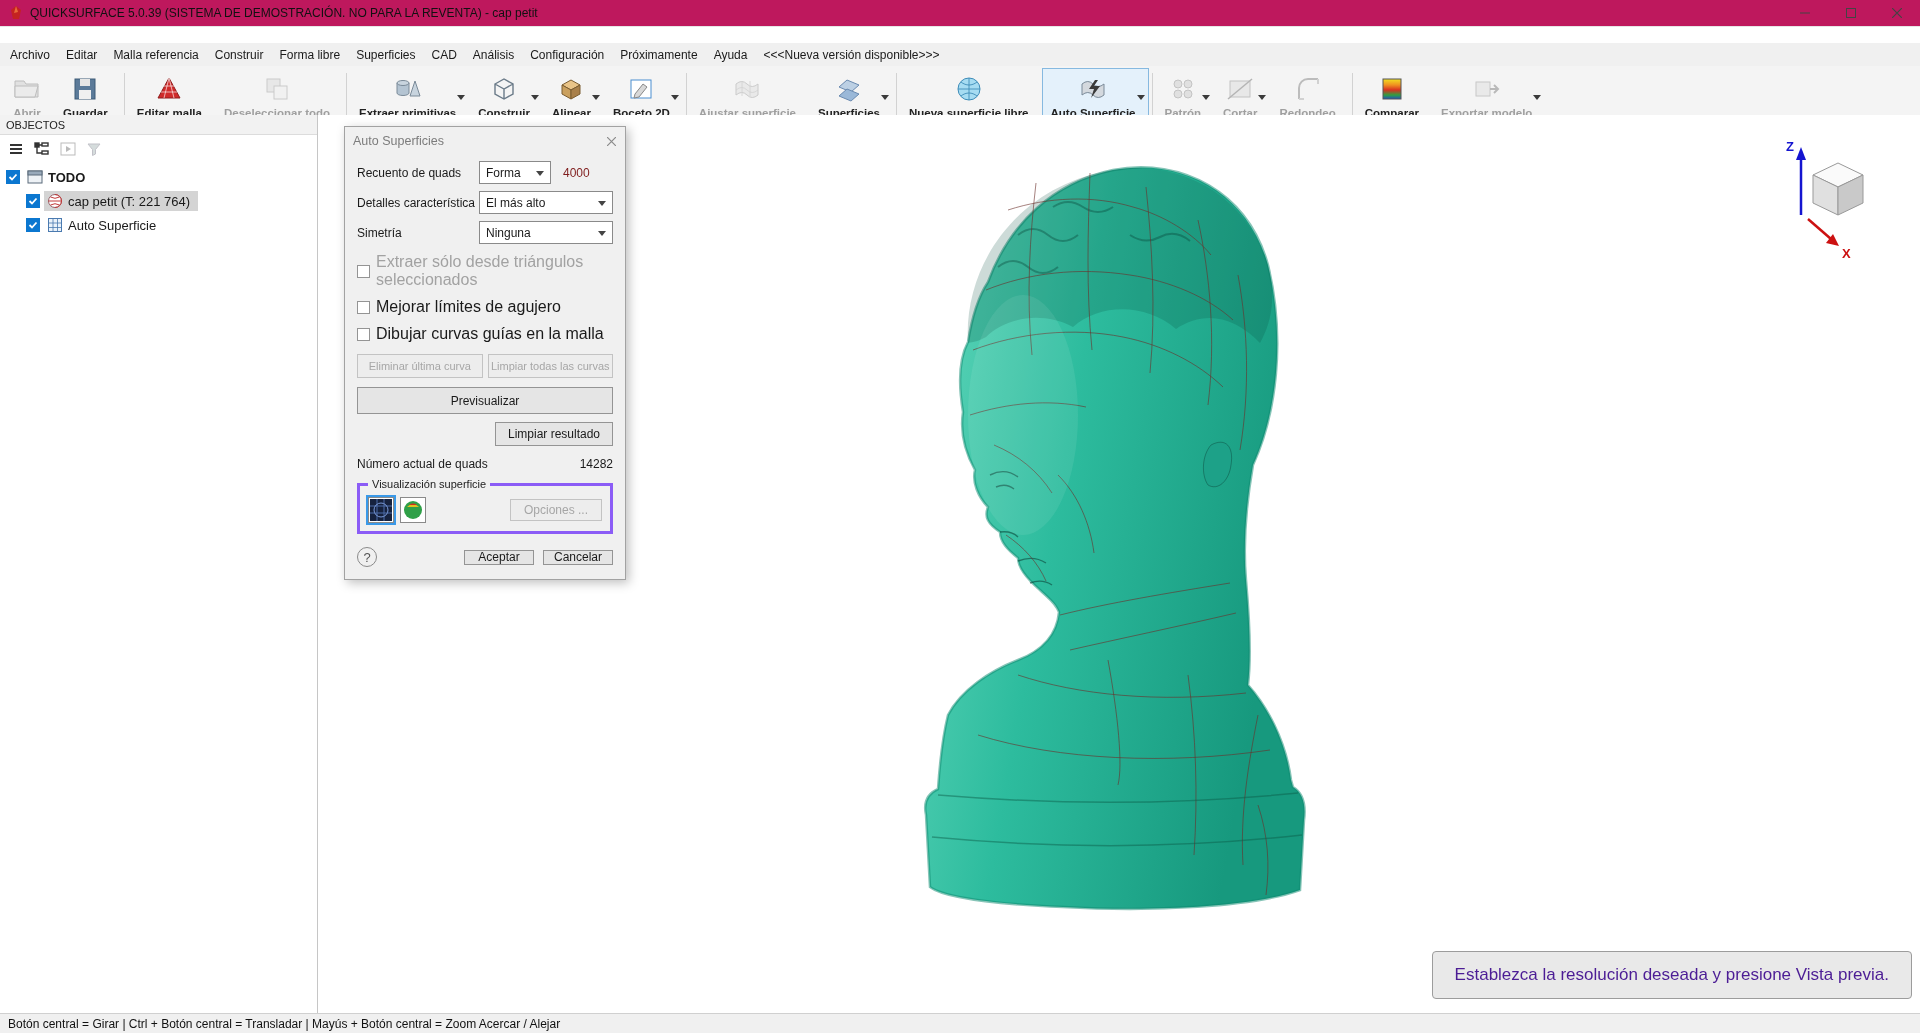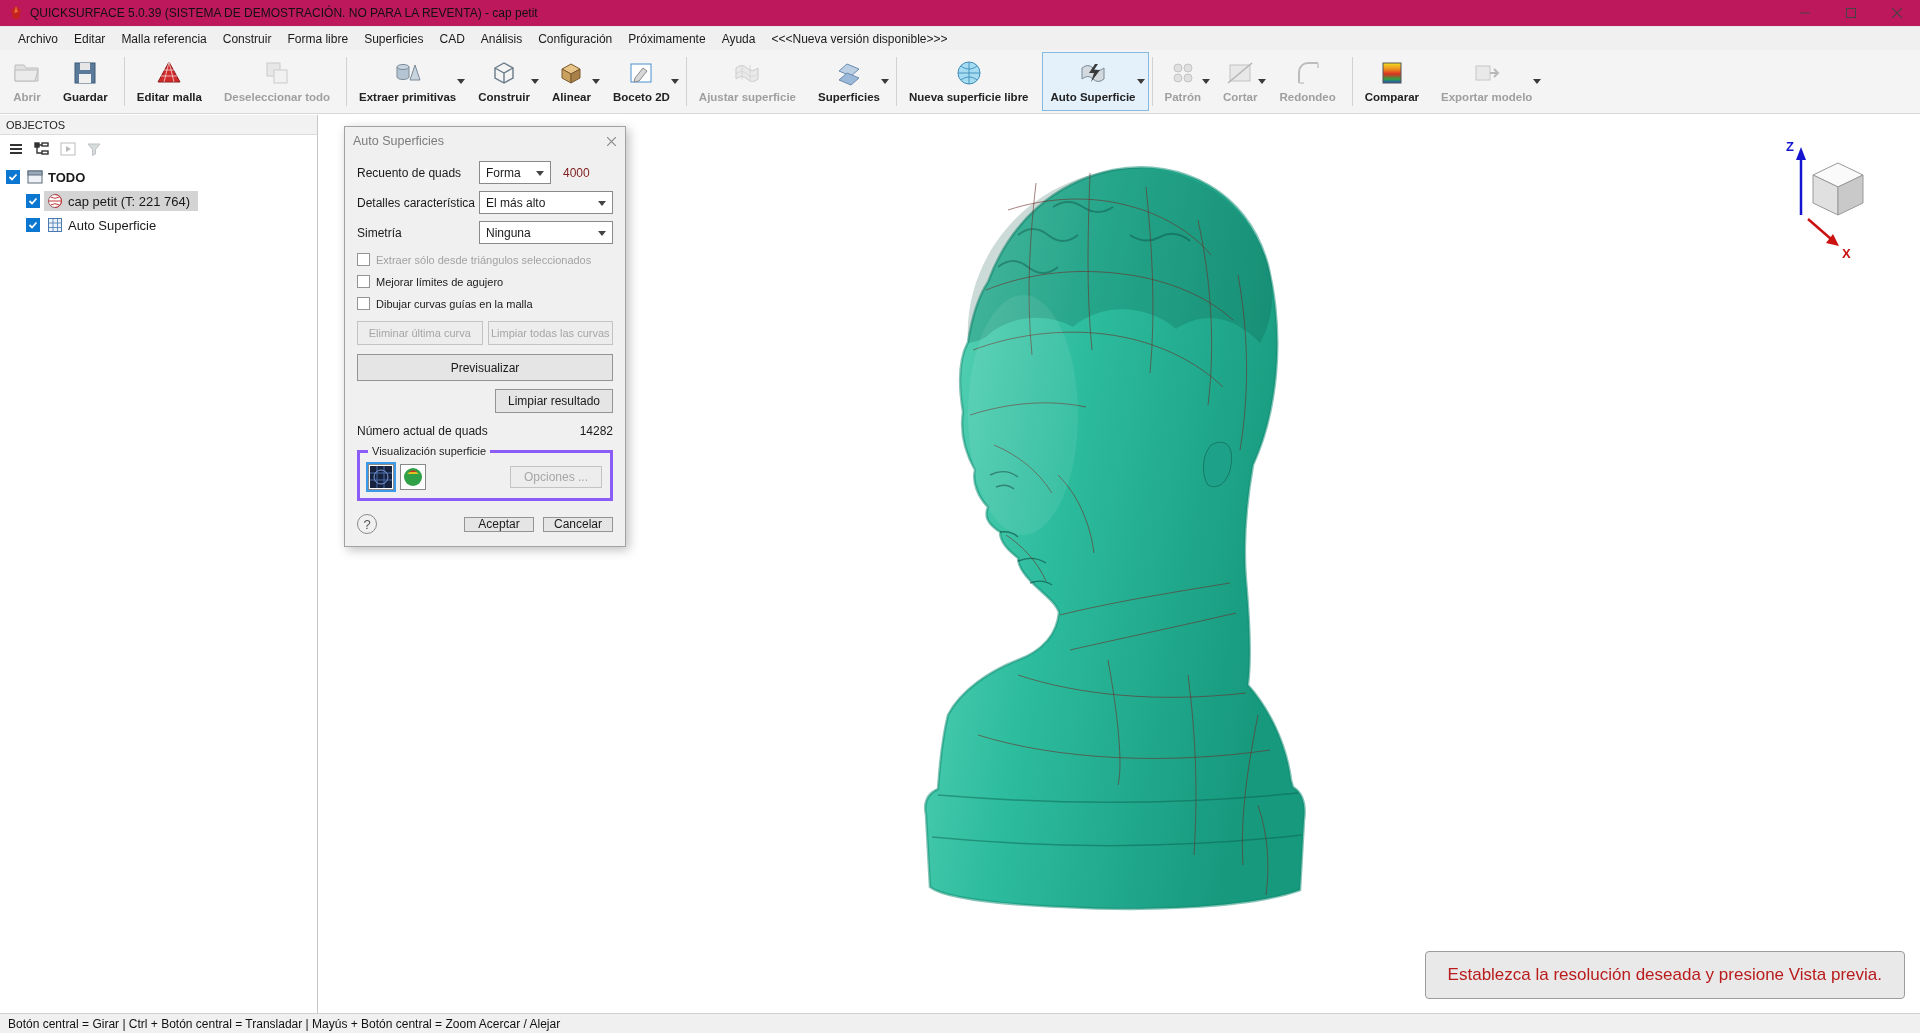--- a/index.html
+++ b/index.html
@@ -9,21 +9,21 @@
 
   
   .titlebar { height: 27px; background: #be185d; display: flex; align-items: center;
     padding-left: 8px; position: relative; border-bottom: 1px solid #e6e6e6; }
   .app-icon { width: 16px; height: 16px; margin-right: 6px; flex: none; }
   .title-text { font-size: 12px; color: #111; }
   .win-controls { position: absolute; right: 0; top: 0; height: 100%; display: flex; }
   .win-btn { width: 46px; height: 100%; display: flex; align-items: center; justify-content: center; }
 
   
-  .menubar { height: 23px; background: #f0f0f0; display: flex; align-items: center; padding-left: 10px; }
+  .menubar { height: 23px; background: #f0f0f0; display: flex; align-items: center; padding-left: 2px; margin-top: 16px; }
   .menu-item { padding: 3px 8px; font-size: 12px; white-space: nowrap; }
 
   
   .toolbar { height: 64px; background: #f4f4f4; border-bottom: 1px solid #d8d8d8;
     display: flex; align-items: stretch; padding: 2px 4px; }
   .tbtn { position: relative; display: flex; flex-direction: column; align-items: center;
     padding: 4px 12px 2px 8px; border: 1px solid transparent; }
   .ticon { height: 32px; display: flex; align-items: center; }
   .tlabel { font-size: 11.5px; margin-top: 2px; white-space: nowrap; color: #222; font-weight: bold; }
   .tbtn.disabled .tlabel { color: #9f9f9f; }
@@ -52,40 +52,40 @@
   .tree-row.selected .row-body { background: #d4d4d4; }
   .cb { width: 14px; height: 14px; border: 1px solid #949494; background: #fff; flex: none;
     display: inline-flex; align-items: center; justify-content: center; }
   .cb.checked { background: #0b77d0; border-color: #0b77d0; }
   .node-icon { width: 16px; height: 16px; flex: none; display: inline-flex; }
   .tree-label.bold { font-weight: bold; }
 
   
   .viewport { flex: 1; position: relative; background: #fff; }
   .scene { position: absolute; inset: 0; }
-  .hint-box { position: absolute; right: 15px; bottom: 14px; background: #e9e9e9;
-    border: 1px solid #9c9c9c; border-radius: 4px; padding: 13px 22px; font-size: 17px; color: #b91c1c; }
+  .hint-box { position: absolute; right: 8px; bottom: 14px; background: #e9e9e9;
+    border: 1px solid #9c9c9c; border-radius: 4px; padding: 13px 22px; font-size: 17px; color: #4c1d95; }
 
   
   .dialog { position: absolute; left: 344px; top: 126px; width: 282px; background: #f0f0f0;
     border: 1px solid #a2a2a2; box-shadow: 3px 3px 10px rgba(0,0,0,.25); z-index: 10; }
   .dialog-title { height: 28px; display: flex; align-items: center; padding: 0 8px;
     color: #7c7c7c; font-size: 12.5px; position: relative; }
   .dialog-close { position: absolute; right: 6px; top: 7px; width: 15px; height: 15px;
     display: flex; align-items: center; justify-content: center; }
   .dialog-body { padding: 6px 12px 12px; }
   .form-row { display: flex; align-items: center; margin-bottom: 7px; }
   .form-label { width: 122px; flex: none; font-size: 12px; }
   .combo { height: 23px; background: #fff; border: 1px solid #8a8a8a; display: flex;
     align-items: center; padding-left: 6px; font-size: 12px; position: relative; }
   .combo.small { width: 72px; } .combo.wide { width: 134px; }
   .carrow { position: absolute; right: 6px; top: 9px; width: 0; height: 0;
     border-left: 4px solid transparent; border-right: 4px solid transparent; border-top: 5px solid #444; }
   .aux-value { margin-left: 12px; color: #7f1d1d; font-size: 12px; }
-  .check-row { display: flex; align-items: center; gap: 6px; margin: 9px 0; font-size: 11px; }
+  .check-row { display: flex; align-items: center; gap: 6px; margin: 9px 0; font-size: 16px; }
   .check-row.disabled { color: #a2a2a2; }
   .check-row .cb { width: 13px; height: 13px; }
   .dbtn { background: #e5e5e5; border: 1px solid #949494; font-size: 12px; height: 24px;
     display: flex; align-items: center; justify-content: center; }
   .dbtn.disabled { color: #a6a6a6; border-color: #c3c3c3; background: #ededed; }
   .curve-btns { display: flex; gap: 5px; margin: 11px 0 9px; }
   .curve-btns .dbtn { flex: 1; font-size: 11px; white-space: nowrap; overflow: hidden; }
   .preview-btn { width: 100%; height: 27px; margin-bottom: 8px; }
   .clear-row { display: flex; justify-content: flex-end; margin-bottom: 11px; }
   .clear-btn { width: 118px; }

